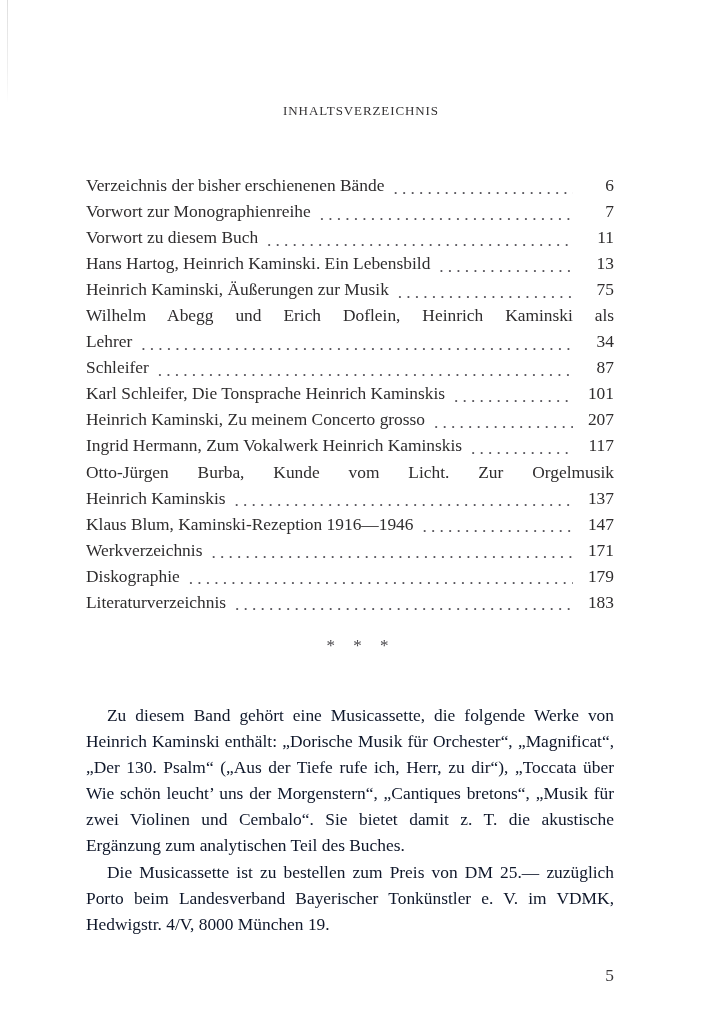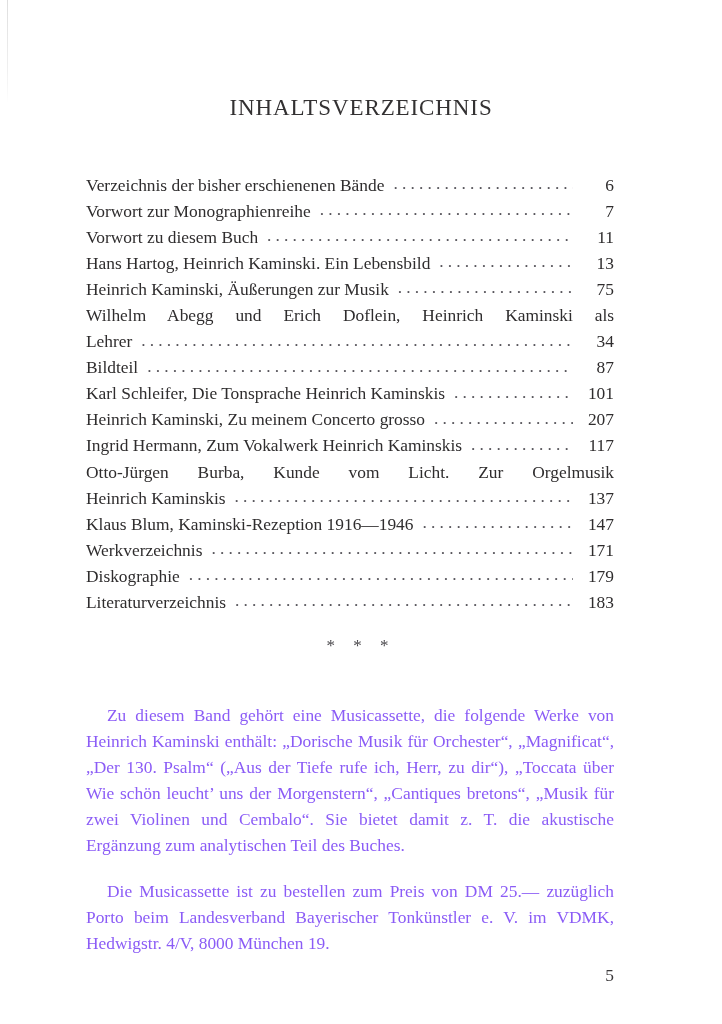--- a/index.html
+++ b/index.html
@@ -33,24 +33,24 @@
     position: absolute;
     left: 0;
     top: 0;
     width: 722px;
     height: 1024px;
   }
 
   .heading {
     position: absolute;
     left: 0;
-    top: 95px;
+    top: 103px;
     width: 722px;
     text-align: center;
-    font-size: 23px;
+    font-size: 13px;
     letter-spacing: 0.9px;
     color: #333132;
     white-space: nowrap;
   }
 
   
   .toc {
     position: absolute;
     left: 86px;
     top: 172px;
@@ -63,21 +63,21 @@
   }
   
   .entry-firstline {
     text-align: justify;
     text-align-last: justify;
     white-space: normal;
   }
   
   .entry-line {
     display: flex;
-    align-items: center;
+    align-items: flex-end;
     width: 100%;
   }
   .entry-title {
     white-space: nowrap;
     flex: 0 0 auto;
   }
   .leader {
     flex: 1 1 auto;
     overflow: hidden;
     margin: 0 7px 0 9px;
@@ -121,26 +121,25 @@
     position: absolute;
     left: 86px;
     top: 702px;
     width: 528px;
   }
   .para {
     font-size: 17.4px;
     line-height: 26.1px;
     text-align: justify;
     text-indent: 21px;
-    color: #8b5cf6;
+    color: #0f172a;
     margin: 0;
     hyphens: none;
   }
   .para + .para {
-    margin-top: 19px;
   }
 
   .folio {
     position: absolute;
     left: 0;
     top: 965px;
     width: 614px;
     text-align: right;
     font-size: 17.4px;
     color: #3a383a;
@@ -194,21 +193,21 @@
       <div class="toc-entry">
         <div class="entry-firstline">Wilhelm Abegg und Erich Doflein, Heinrich Kaminski als</div>
         <div class="entry-line">
           <span class="entry-title">Lehrer</span>
           <span class="leader"></span>
           <span class="entry-page">34</span>
         </div>
       </div>
       <div class="toc-entry">
         <div class="entry-line">
-          <span class="entry-title">Bildteil</span>
+          <span class="entry-title">Schleifer</span>
           <span class="leader"></span>
           <span class="entry-page">87</span>
         </div>
       </div>
       <div class="toc-entry">
         <div class="entry-line">
           <span class="entry-title">Karl Schleifer, Die Tonsprache Heinrich Kaminskis</span>
           <span class="leader"></span>
           <span class="entry-page">101</span>
         </div>

